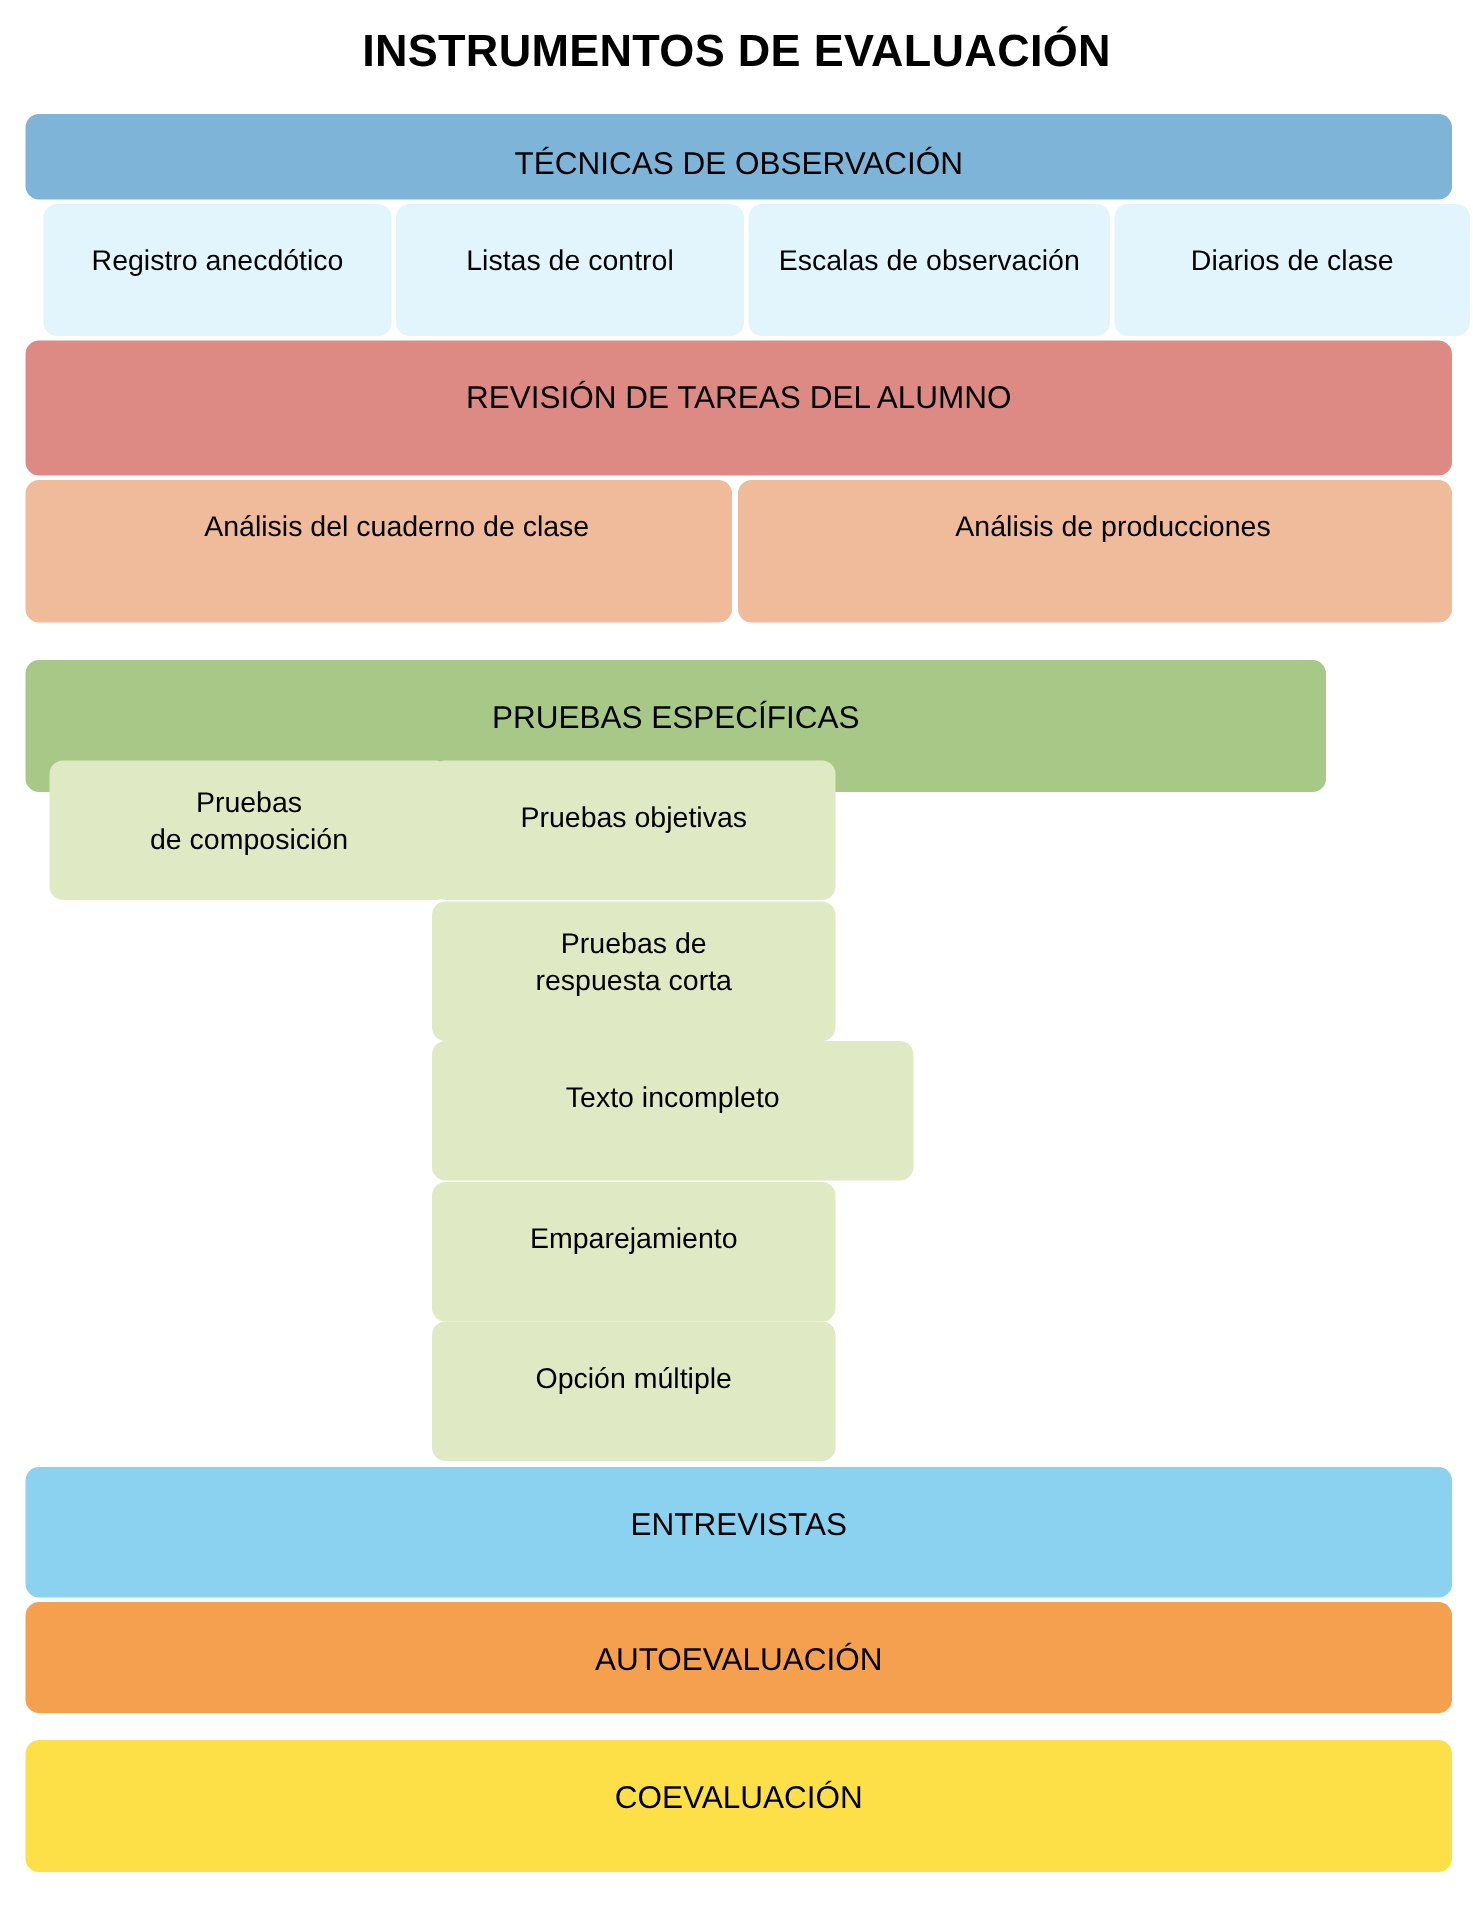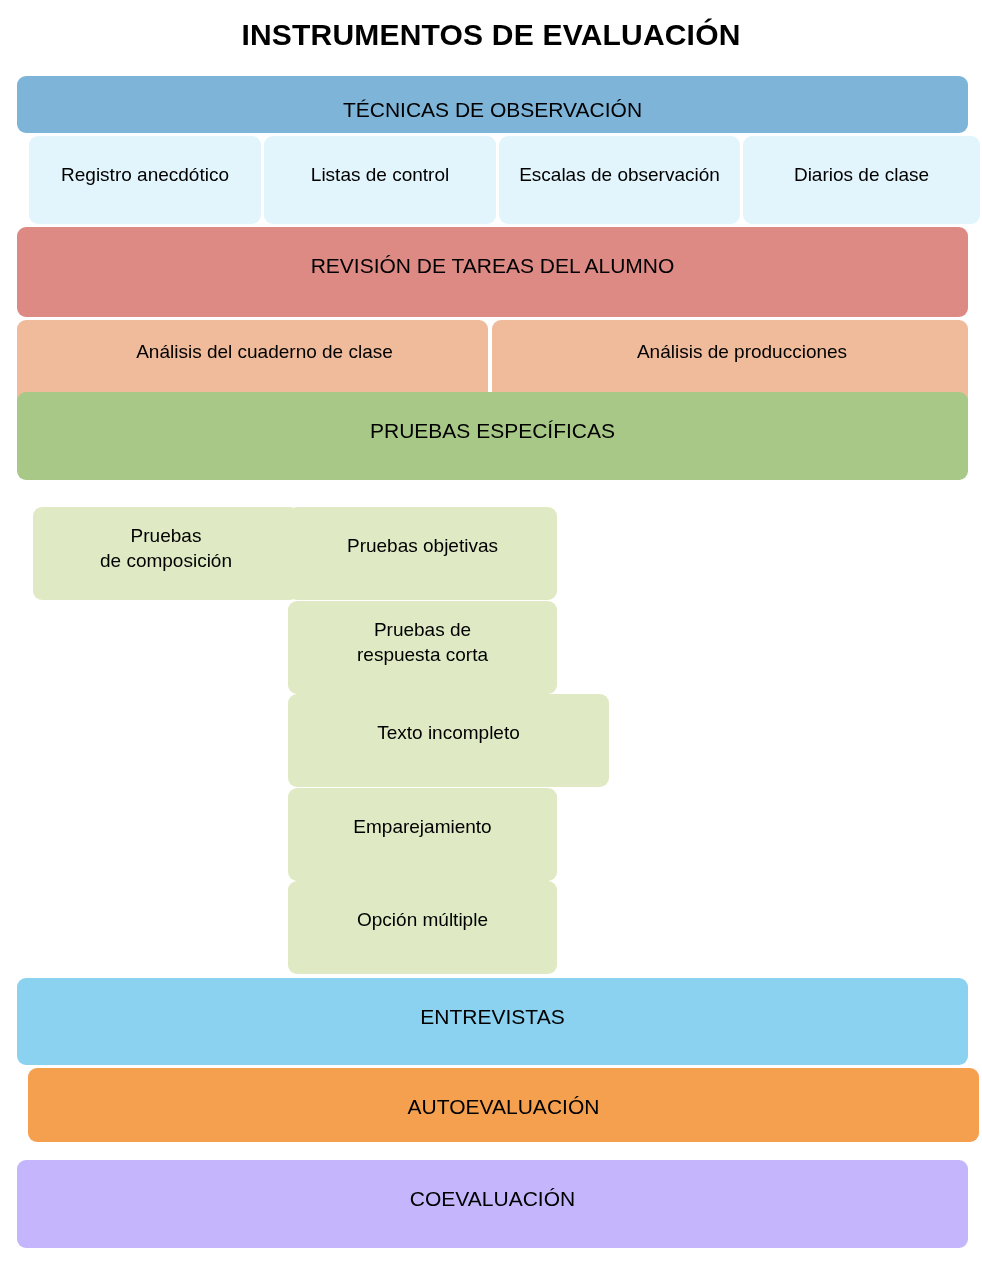--- a/index.html
+++ b/index.html
@@ -77,21 +77,21 @@
 
   
   .c-obs-head  { background: #7db4d8; }
   .c-obs-sub   { background: #e2f4fc; margin-left: 12px; }
   .c-rev-head  { background: #dd8a85; }
   .c-rev-sub   { background: #efbb9b; }
   .c-pru-head  { background: #a8c887; }
   .c-pru-sub   { background: #dfeac4; }
   .c-entre     { background: #8ad2f0; }
   .c-auto      { background: #f5a04f; }
-  .c-coev      { background: #c4b5fd; }
+  .c-coev      { background: #fde047; }
 </style>
 </head>
 <body>
 
 <div id="page">
 
   <div class="diagram-title">INSTRUMENTOS DE EVALUACIÓN</div>
 
   <div class="box cat-bar c-obs-head" style="left:17px; top:76px; width:951px; height:57px;">
     <span class="box-label">TÉCNICAS DE OBSERVACIÓN</span>
@@ -118,21 +118,21 @@
   </div>
 
   <div class="box sub-box pad-small c-rev-sub" style="left:17px; top:320px; width:471px; height:95px;">
     <span class="box-label">Análisis del cuaderno de clase</span>
   </div>
 
   <div class="box sub-box pad-small c-rev-sub" style="left:492px; top:320px; width:476px; height:95px;">
     <span class="box-label">Análisis de producciones</span>
   </div>
 
-  <div class="box cat-bar tall c-pru-head" style="left:17px; top:392px; width:951px; height:88px;">
+  <div class="box cat-bar tall c-pru-head" style="left:17px; top:440px; width:867px; height:88px;">
     <span class="box-label">PRUEBAS ESPECÍFICAS</span>
   </div>
 
   <div class="box sub-box two-line c-pru-sub" style="left:17px; top:507px; width:266px; height:93px;margin-left:16px;">
     <span class="box-label">Pruebas
 de composición</span>
   </div>
 
   <div class="box sub-box c-pru-sub" style="left:288px; top:507px; width:269px; height:93px;">
     <span class="box-label">Pruebas objetivas</span>
@@ -152,21 +152,21 @@
   </div>
 
   <div class="box sub-box c-pru-sub" style="left:288px; top:881px; width:269px; height:93px;">
     <span class="box-label">Opción múltiple</span>
   </div>
 
   <div class="box cat-bar tall c-entre" style="left:17px; top:978px; width:951px; height:87px;">
     <span class="box-label">ENTREVISTAS</span>
   </div>
 
-  <div class="box cat-bar tall c-auto" style="left:17px; top:1068px; width:951px; height:74px;margin-left:11px;">
+  <div class="box cat-bar tall c-auto" style="left:17px; top:1068px; width:951px; height:74px;">
     <span class="box-label">AUTOEVALUACIÓN</span>
   </div>
 
   <div class="box cat-bar tall c-coev" style="left:17px; top:1160px; width:951px; height:88px;">
     <span class="box-label">COEVALUACIÓN</span>
   </div>
 
 </div>
 
 </body></html>

